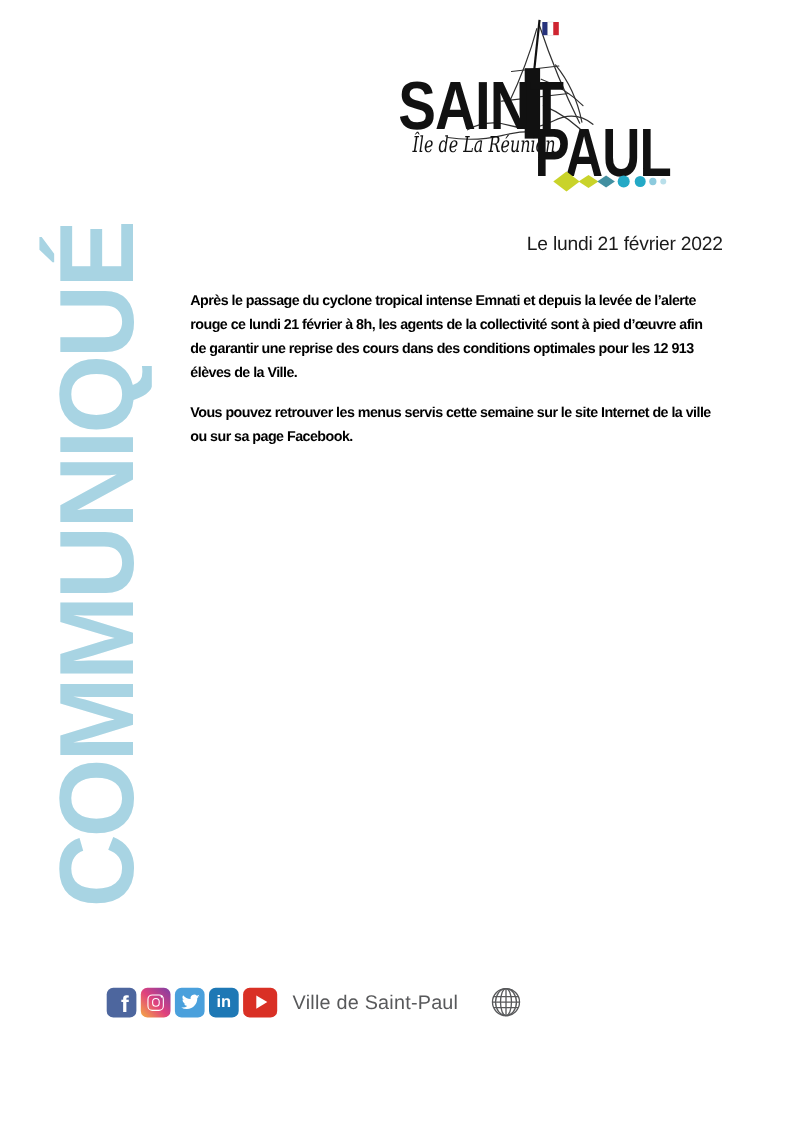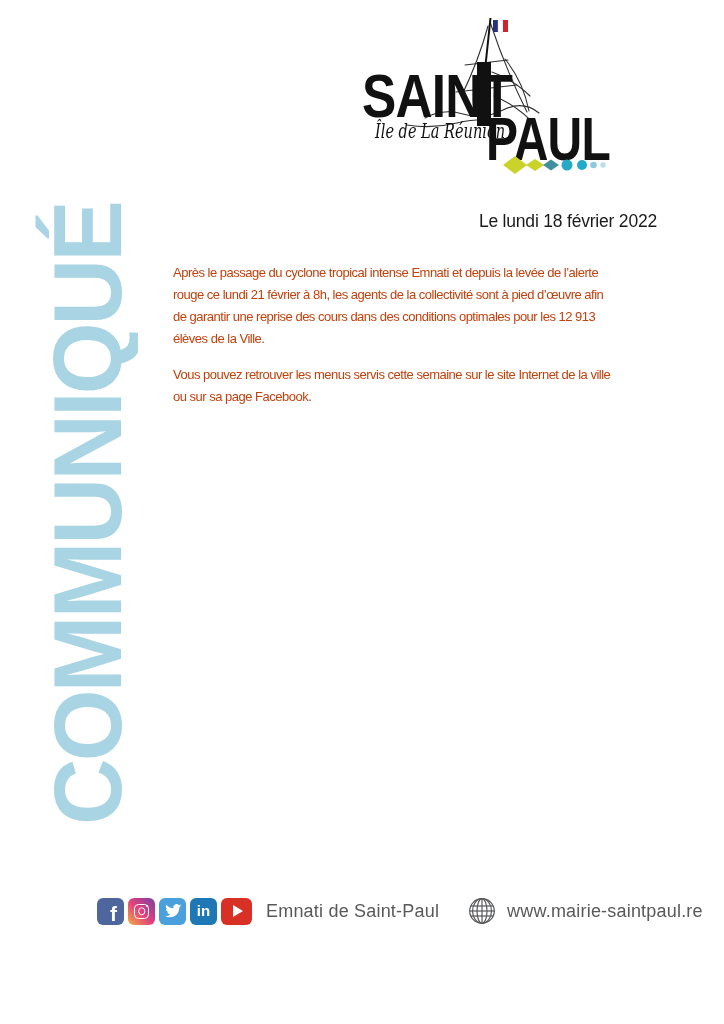--- a/index.html
+++ b/index.html
@@ -31,21 +31,22 @@
     font-weight: bold;
     font-size: 13.5px; line-height: 22px; letter-spacing: -0.55px;
     white-space: pre;
     margin-bottom: 13px;
     color: #161616;
   }
   .paragraph {
     font-size: 13px; line-height: 22px; letter-spacing: -0.5px;
     white-space: pre;
     margin-bottom: 14px;
-    color: #c2410c;
+    color: #000000;
+    font-weight: bold;
   }
 
   
   .footer {
     position: absolute; left: 97px; top: 896px;
     display: flex; align-items: center; gap: 4px;
   }
   .sicon {
     width: 27px; height: 27px; border-radius: 6px;
     display: inline-flex; align-items: center; justify-content: center;
@@ -129,21 +130,21 @@
     <path d="M148,153 L160,144 L172,153 L160,162 Z" fill="#c9d32a"></path>
     <path d="M171,153 L180,147 L189,153 L180,159 Z" fill="#c9d32a"></path>
     <path d="M188,153 L196,147.5 L204,153 L196,158.5 Z" fill="#428fa0"></path>
     <circle cx="212" cy="153" r="5.5" fill="#24a9c6"></circle>
     <circle cx="227" cy="153" r="5" fill="#24a9c6"></circle>
     <circle cx="238.5" cy="153" r="3.3" fill="#8ccadd"></circle>
     <circle cx="248" cy="153" r="2.7" fill="#b9dfea"></circle>
   </g>
 </svg>
 
-<div class="date-line">Le lundi 18 février 2022</div>
+<div class="date-line">Le lundi 21 février 2022</div>
 
 <div class="content">
   <div class="paragraph">Après le passage du cyclone tropical intense Emnati et depuis la levée de l’alerte
 rouge ce lundi 21 février à 8h, les agents de la collectivité sont à pied d’œuvre afin
 de garantir une reprise des cours dans des conditions optimales pour les 12 913
 élèves de la Ville.</div>
   <div class="paragraph">Vous pouvez retrouver les menus servis cette semaine sur le site Internet de la ville
 ou sur sa page Facebook.</div>
 </div>
 
@@ -158,26 +159,25 @@
     <svg width="18" height="18" viewBox="0 0 24 24">
       <path fill="#ffffff" d="M23.44 4.83c-.8.37-1.66.62-2.56.73a4.47 4.47 0 0 0 1.96-2.47 8.93 8.93 0 0 1-2.83 1.08 4.46 4.46 0 0 0-7.6 4.07 12.65 12.65 0 0 1-9.19-4.66 4.46 4.46 0 0 0 1.38 5.95 4.44 4.44 0 0 1-2.02-.56v.06a4.46 4.46 0 0 0 3.58 4.37 4.47 4.47 0 0 1-2.01.08 4.46 4.46 0 0 0 4.17 3.1A8.95 8.95 0 0 1 .96 18.4a12.63 12.63 0 0 0 6.84 2c8.2 0 12.69-6.8 12.69-12.7l-.01-.58a9.07 9.07 0 0 0 2.23-2.3z"></path>
     </svg>
   </span>
   <span class="sicon li">
     <span class="li-in">in</span>
   </span>
   <span class="sicon yt">
     <span class="yt-play"></span>
   </span>
-  <span class="footer-label">Emnati de Saint-Paul</span>
+  <span class="footer-label">Ville de Saint-Paul</span>
   <span class="globe">
     <svg width="30" height="30" viewBox="0 0 30 30" fill="none" stroke="#58595b" stroke-width="1.2">
       <circle cx="15" cy="15" r="12.3"></circle>
       <ellipse cx="15" cy="15" rx="5" ry="12.3"></ellipse>
       <ellipse cx="15" cy="15" rx="9.5" ry="12.3"></ellipse>
       <line x1="15" y1="2.7" x2="15" y2="27.3"></line>
       <line x1="3.8" y1="10" x2="26.2" y2="10"></line>
       <line x1="2.7" y1="15" x2="27.3" y2="15"></line>
       <line x1="3.8" y1="20" x2="26.2" y2="20"></line>
     </svg>
   </span>
-  <span class="footer-url">www.mairie-saintpaul.re</span>
 </div>
 
 </body></html>

